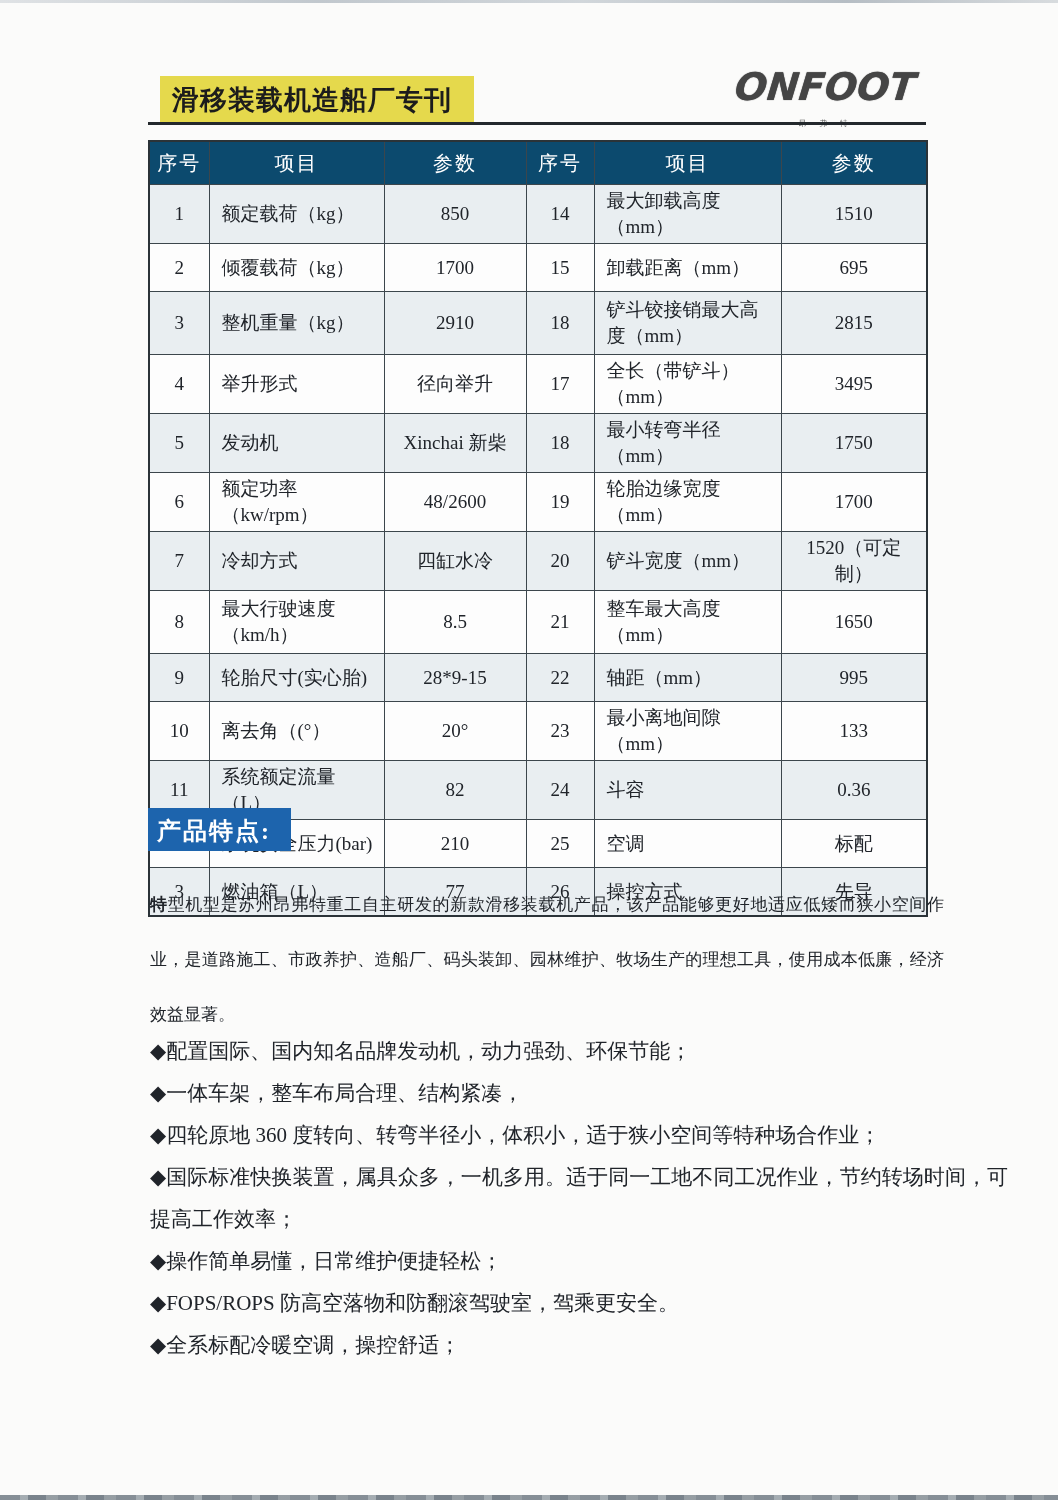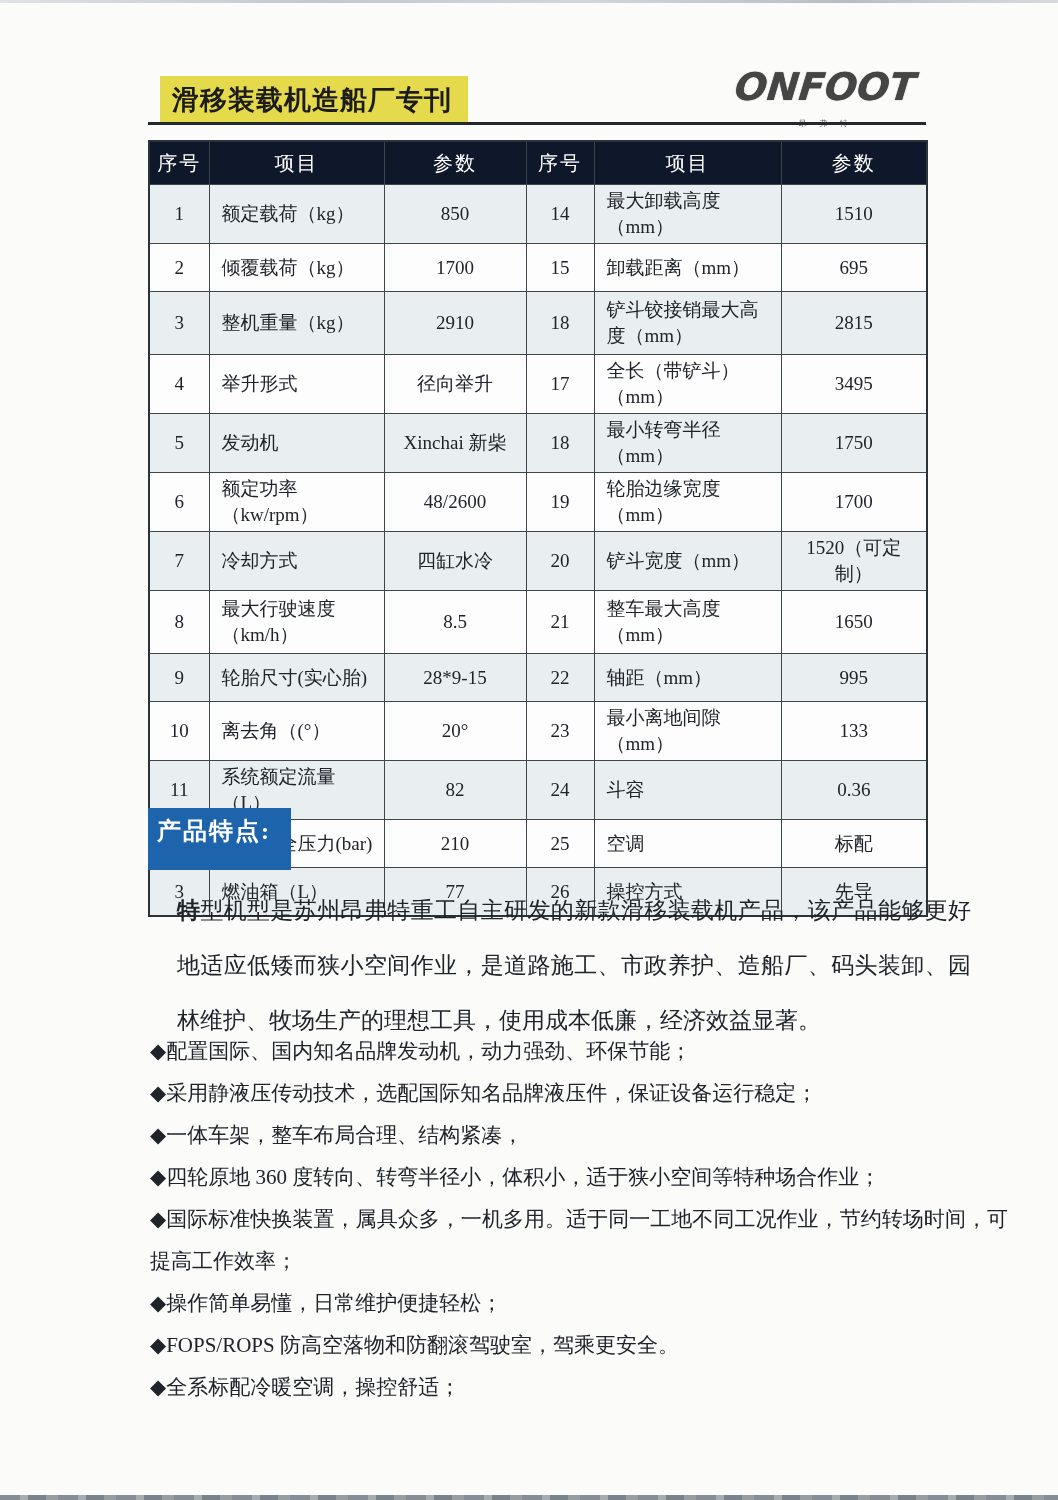--- a/index.html
+++ b/index.html
@@ -15,21 +15,21 @@
     opacity:.75;}
   .scan-bottom{position:absolute;bottom:0;left:0;width:1058px;height:5px;
     background:repeating-linear-gradient(90deg,#68737d 0 20px,#8f99a0 20px 28px,#596570 28px 46px,#7d878e 46px 58px);
     opacity:.8;}
 
   
   .title-badge{
     position:absolute;left:160px;top:76px;
     background:#e5d94c;
     font-size:27px;font-weight:bold;letter-spacing:1px;
-    padding:6px 16px 7px 12px;color:#1c1c1c;
+    padding:6px 22px 7px 12px;color:#1c1c1c;
   }
   .logo{position:absolute;right:142px;top:68px;text-align:center;}
   .logo-word{
     font-family:"DejaVu Sans","Liberation Sans",sans-serif;
     font-weight:bold;font-style:italic;
     font-size:38px;line-height:1;color:#454545;
     letter-spacing:0px;transform:skewX(-6deg);
     text-shadow:0 0 1px #454545;
   }
   .logo-sub{
@@ -41,46 +41,45 @@
 
   
   table.spec{
     position:absolute;left:148px;top:140px;width:778px;
     border-collapse:collapse;table-layout:fixed;
     font-size:19px;
     border:2px solid #2b3338;
     background:#fdfdfd;
   }
   table.spec th{
-    background:#0f172a;color:#ffffff;font-weight:normal;
+    background:#0c4a6e;color:#ffffff;font-weight:normal;
     height:40px;font-size:20px;letter-spacing:2px;
     border:1px solid #3c464c;
   }
   table.spec td{
     border:1px solid #3c464c;
     text-align:center;padding:3px 6px;
     height:41px;
   }
   table.spec td.item{text-align:left;padding-left:12px;}
   table.spec tbody tr:nth-child(odd) td{background:#e9eef1;}
   table.spec tr.tall td{height:56px;}
   table.spec tr.r1 td{height:45px;}
 
   
   .features-heading{
     position:absolute;left:148px;top:808px;
     background:#1d64ad;color:#fff;
     font-size:24px;font-weight:bold;letter-spacing:2px;
-    padding:7px 20px 23px 9px;
+    padding:7px 20px 4px 9px;
   }
   .intro{
     position:absolute;left:150px;top:860px;width:794px;
-    font-size:23px;line-height:55px;
+    font-size:17px;line-height:55px;
     text-align:justify;
-    margin-left:27px;
   }
   .intro .lead{font-weight:bold;}
   .feature-list{
     position:absolute;left:150px;top:1030px;width:858px;
   }
   .feature-list p{
     margin:0;font-size:21px;line-height:42px;
     text-align:justify;
   }
 </style>
@@ -225,20 +224,19 @@
     </tr>
   </tbody>
 </table>
 
 <div class="features-heading">产品特点:</div>
 
 <p class="intro"><span class="lead">特</span><span>型机型是苏州昂弗特重工自主研发的新款滑移装载机产品，该产品能够更好地适应低矮而狭小空间作业，是道路施工、市政养护、造船厂、码头装卸、园林维护、牧场生产的理想工具，使用成本低廉，经济效益显著。</span></p>
 
 <div class="feature-list">
   <p>◆配置国际、国内知名品牌发动机，动力强劲、环保节能；</p>
-  <p>◆采用静液压传动技术，选配国际知名品牌液压件，保证设备运行稳定；</p>
   <p>◆一体车架，整车布局合理、结构紧凑，</p>
   <p>◆四轮原地 360 度转向、转弯半径小，体积小，适于狭小空间等特种场合作业；</p>
   <p>◆国际标准快换装置，属具众多，一机多用。适于同一工地不同工况作业，节约转场时间，可提高工作效率；</p>
   <p>◆操作简单易懂，日常维护便捷轻松；</p>
   <p>◆FOPS/ROPS 防高空落物和防翻滚驾驶室，驾乘更安全。</p>
   <p>◆全系标配冷暖空调，操控舒适；</p>
 </div>
 
 </body></html>

